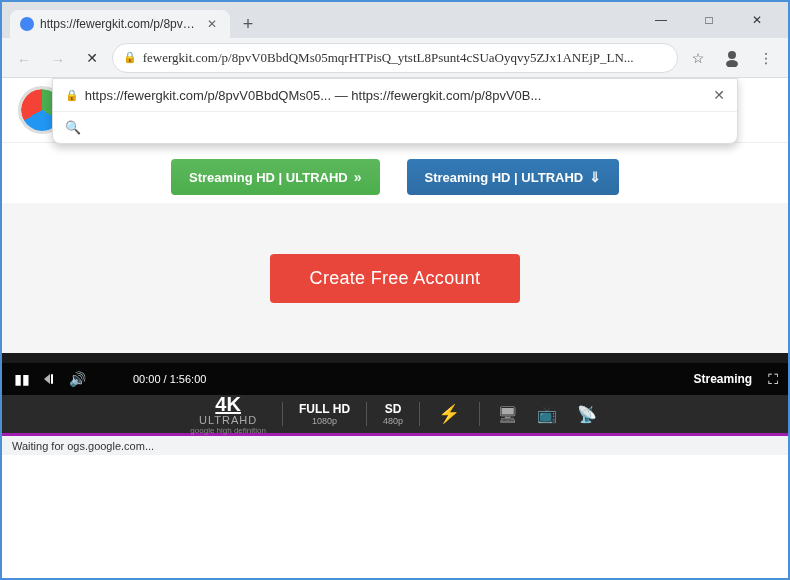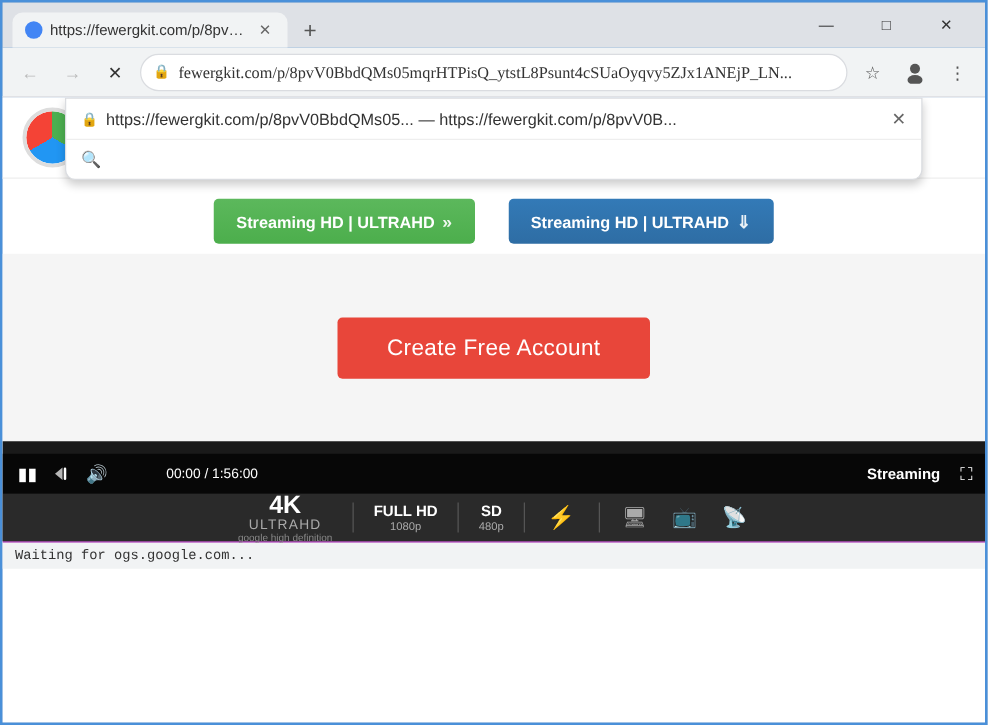--- a/index.html
+++ b/index.html
@@ -392,20 +392,21 @@
       display: flex;
       flex-direction: column;
       align-items: center;
       color: white;
     }
     .quality-4k {
       font-size: 20px;
       font-weight: bold;
       color: white;
       line-height: 1;
+      text-decoration: underline;
     }
     .quality-uhd {
       font-size: 11px;
       color: #aaa;
       letter-spacing: 1px;
     }
     .quality-4k-sub {
       font-size: 8px;
       color: #888;
     }
@@ -429,23 +430,22 @@
       margin: 0 2px;
     }
 
     
     .status-bar {
       background: #f1f3f4;
       height: 22px;
       display: flex;
       align-items: center;
       padding: 0 10px;
-      border-top: 1px solid #a21caf;
+      border-top: 3px solid #a21caf;
       flex-shrink: 0;
-      font-family: Liberation Mono, monospace;
     }
     .status-text {
       font-size: 11px;
       color: #333;
     }
   </style>
 </head>
 <body>
 
 <div class="window-frame">

